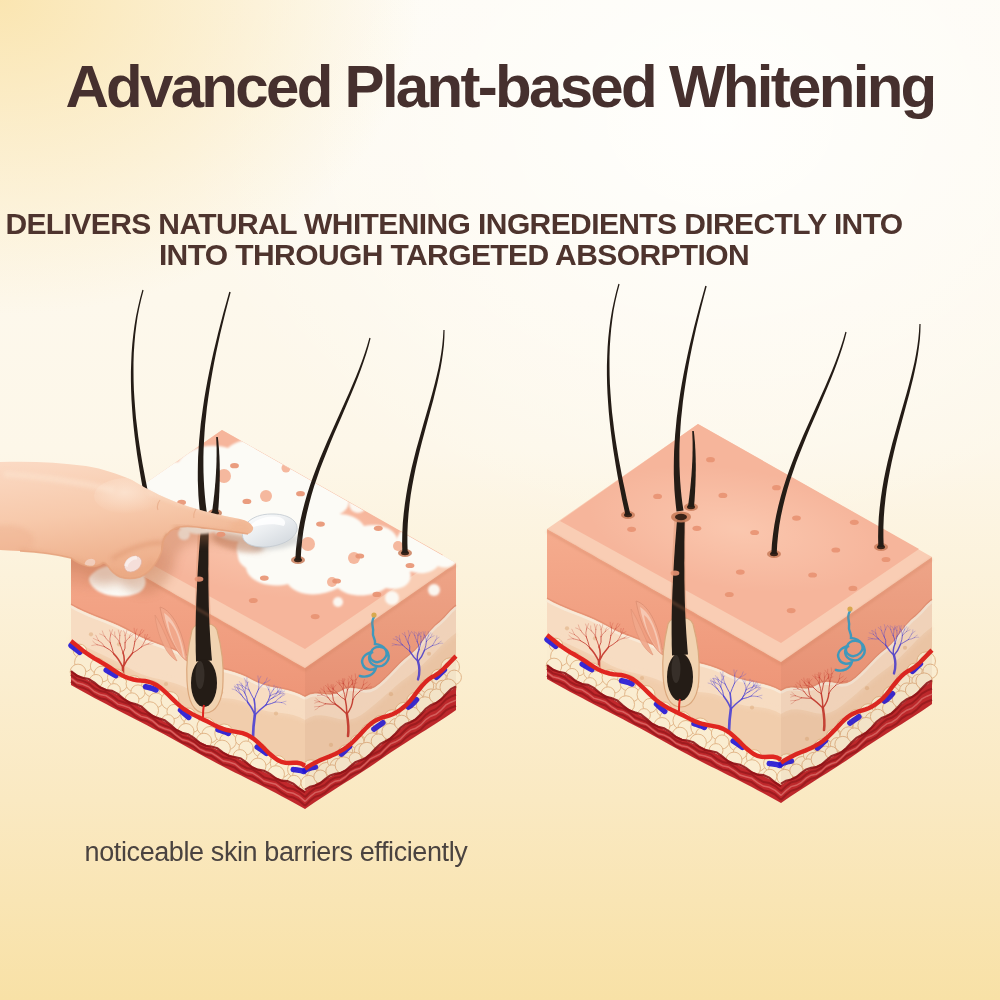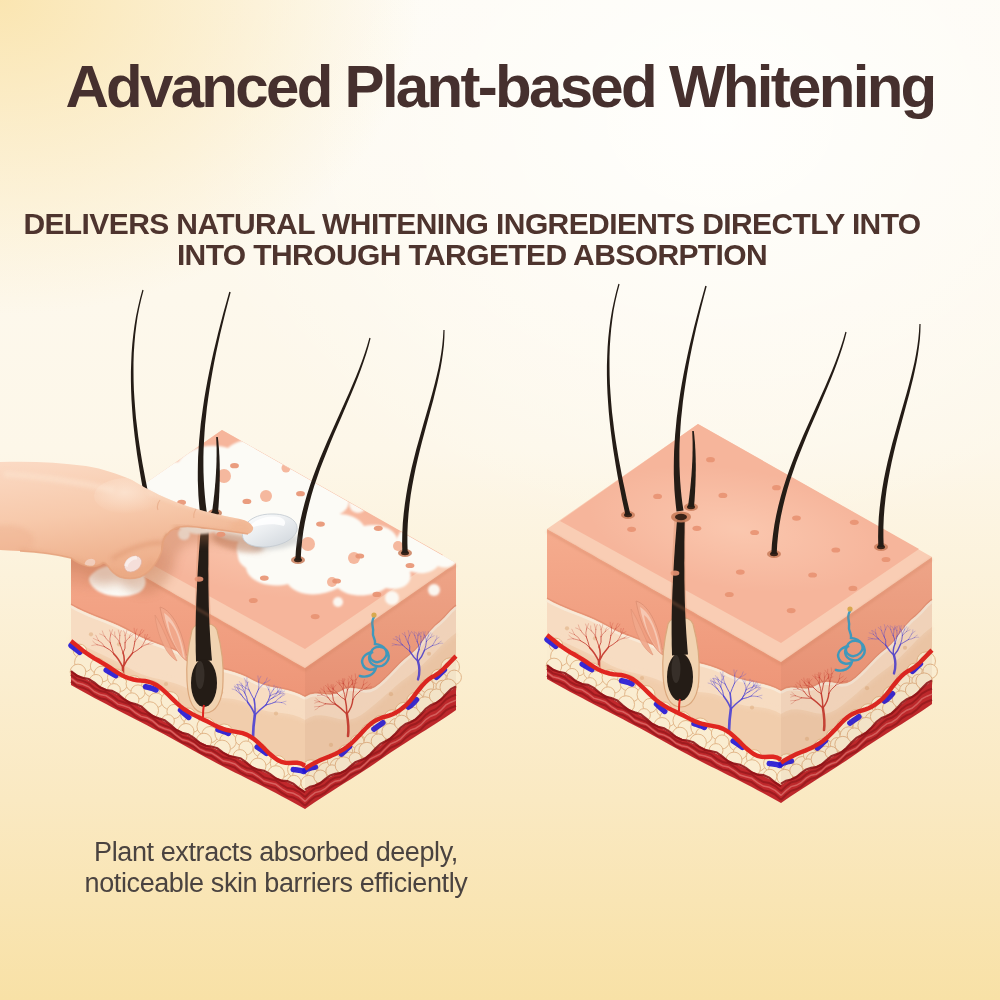--- a/index.html
+++ b/index.html
@@ -8,21 +8,21 @@
     background:
       radial-gradient(600px 450px at 0% 0%, rgba(250,227,170,0.9) 0%, rgba(250,227,170,0) 70%),
       radial-gradient(900px 700px at 72% 12%, rgba(255,255,253,0.95) 0%, rgba(255,255,253,0) 60%),
       linear-gradient(180deg, var(--bg-center) 0%, #FDF7E9 45%, var(--bg-mid) 80%, var(--bg-edge) 100%);
   }
   .page{position:absolute;inset:0;border-radius:7px;}
   #art{position:absolute;left:0;top:0;width:1000px;height:1000px;}
   .title{position:absolute;top:55px;left:0;width:1000px;text-align:center;
     color:var(--title);font-weight:bold;font-size:60px;line-height:64px;letter-spacing:-2.7px;}
   .subtitle{position:absolute;top:208px;left:0;width:908px;text-align:center;
-    color:var(--subtitle);font-weight:bold;font-size:30px;line-height:31px;letter-spacing:-0.6px;padding-left:18px;}
+    color:var(--subtitle);font-weight:bold;font-size:30px;line-height:31px;letter-spacing:-0.6px;}
   .caption{position:absolute;top:837px;width:470px;text-align:center;
     color:var(--caption);font-size:27px;line-height:31px;letter-spacing:-0.4px;}
   .caption.left{left:41px;}
   .caption.right{left:510px;}
 </style>
 </head>
 <body>
 
 <div class="page">
 
@@ -500,18 +500,17 @@
   <div class="title">
     <div>Advanced Plant-based Whitening</div>
   </div>
 
   <div class="subtitle">
     <div>DELIVERS NATURAL WHITENING INGREDIENTS DIRECTLY INTO</div>
     <div>INTO THROUGH TARGETED ABSORPTION</div>
   </div>
 
   <div class="caption left">
-    <div>Plant extracts absorbed deeply,</div>
     <div>noticeable skin barriers efficiently</div>
   </div>
 
 
 </div>
 
 </body></html>

